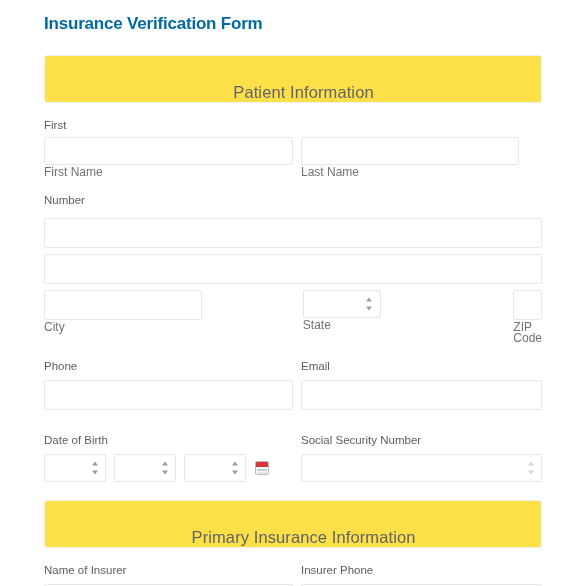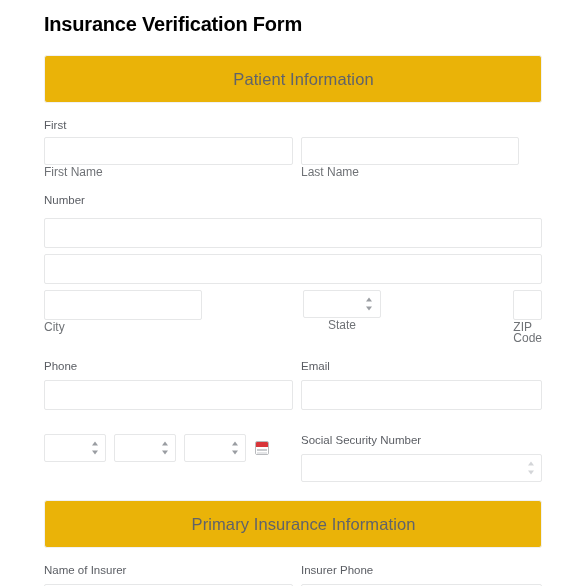--- a/index.html
+++ b/index.html
@@ -23,38 +23,38 @@
   .form-wrap {
     position: absolute;
     left: 0;
     top: 0;
     width: 586px;
     padding: 0 44px;
   }
 
   
   .form-title {
-    font-size: 20px;
+    font-size: 17px;
     font-weight: bold;
-    color: #000000;
+    color: #0369a1;
     letter-spacing: -0.2px;
     padding-top: 11px;
     padding-bottom: 0;
     line-height: 26px;
   }
 
   
   .section-header {
     margin-top: 18px;
     height: 48px;
-    background: #eab308;
+    background: #fde047;
     border: 1px solid #f0f1f3;
     border-radius: 3px;
     display: flex;
-    align-items: center;
+    align-items: flex-end;
     justify-content: center;
     padding-left: 21px;
   }
   .section-header-text {
     font-size: 16.5px;
     color: #60636a;
     font-weight: normal;
     letter-spacing: 0.1px;
   }
 
@@ -98,21 +98,21 @@
   .name-col-gap { width: 8px; }
   .name-col-last { width: 218px; }
 
   
   .addr-line { padding-top: 6px; }
   .addr-line:first-child { padding-top: 0; }
 
   .csz-row { display: flex; padding-top: 6px; gap: 48px; }
   .csz-city { width: 292px; }
   .csz-gap1 { width: 8px; }
-  .csz-state { width: 144px; position: relative; text-align: center; }
+  .csz-state { width: 144px; position: relative; }
   .csz-gap2 { width: 8px; }
   .csz-zip { width: 46px; margin-left: 32px; }
 
   
   .selbox {
     position: relative;
     height: 28px;
     background: #ffffff;
     border: 1px solid #e6e7e8;
     border-radius: 2px;
@@ -267,20 +267,21 @@
       <div class="pe-right">
         <label class="field-label">Email</label>
         <div class="pe-input">
           <input class="inp tall" type="text" value="" style="">
         </div>
       </div>
     </div>
 
     <div class="ds-row">
       <div class="ds-left">
+        <label class="field-label">Date of Birth</label>
         <div class="dob-inputs">
           <div class="selbox dob-sel">
             <span class="spin">
               <i class="up"></i>
                 <i class="down"></i>
             </span>
           </div>
           <div class="selbox dob-sel">
             <span class="spin">
               <i class="up"></i>

